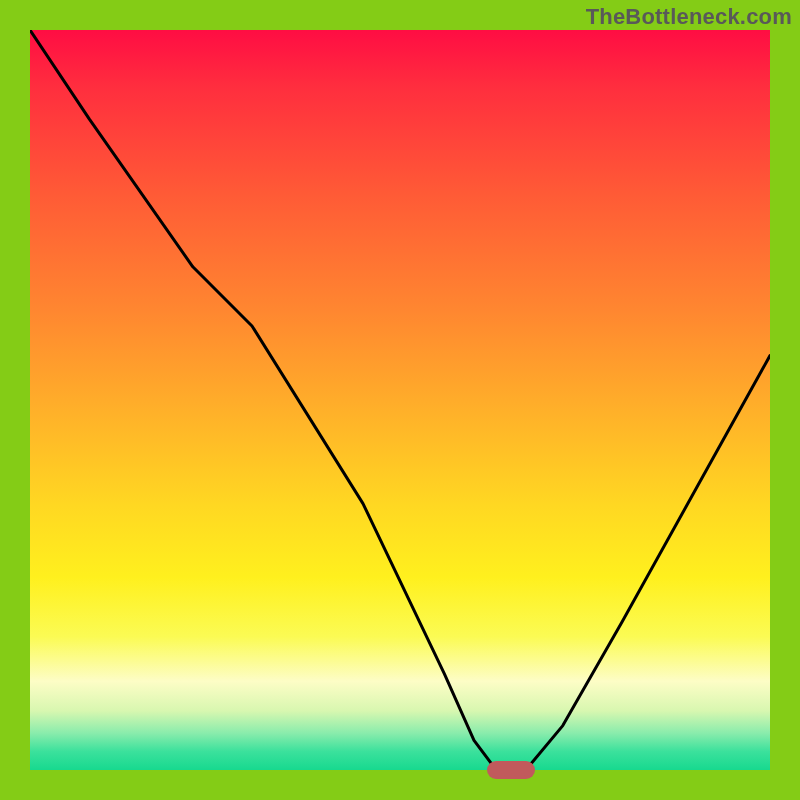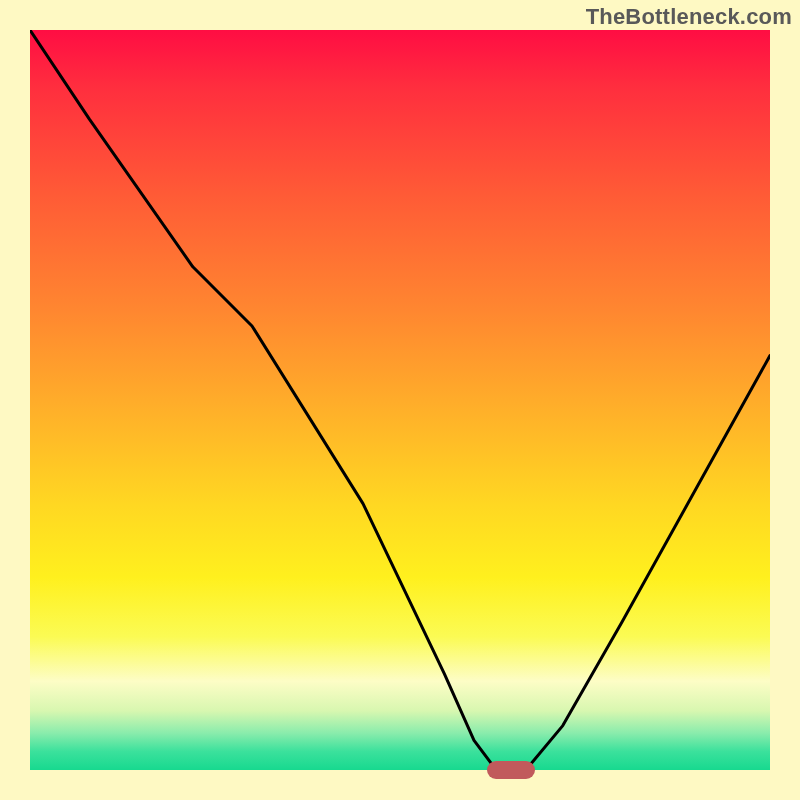--- a/index.html
+++ b/index.html
@@ -8,21 +8,21 @@
     width: 800px;
     height: 800px;
     overflow: hidden;
     background: #000;
     font-family: Arial, Helvetica, sans-serif;
   }
   .frame {
     position: relative;
     width: 800px;
     height: 800px;
-    background: #fef9c3;
+    background: #84cc16;
   }
   .plot {
     position: absolute;
     left: 30px;
     top: 30px;
     width: 740px;
     height: 740px;
     
     background: linear-gradient(
       to bottom,

